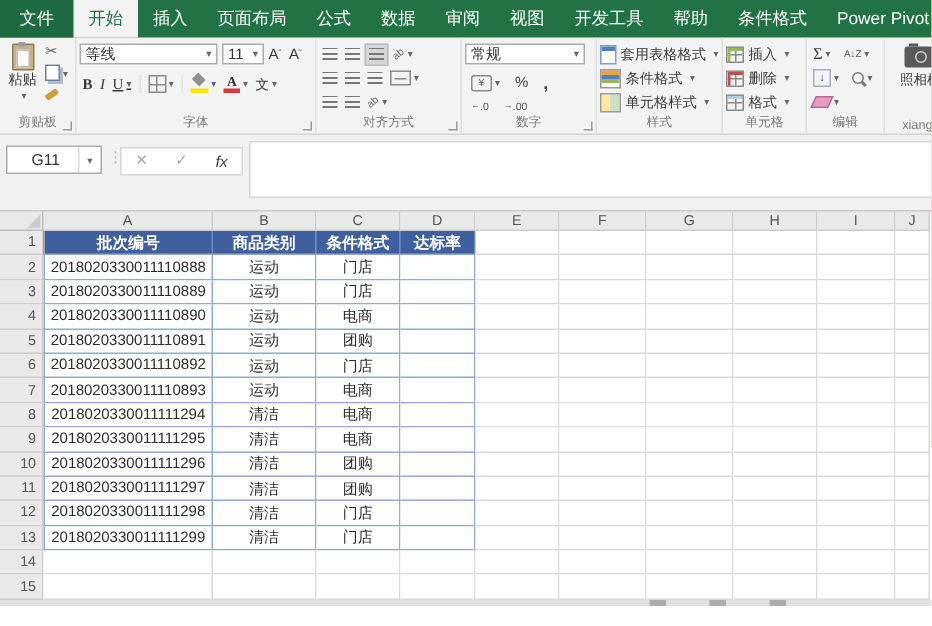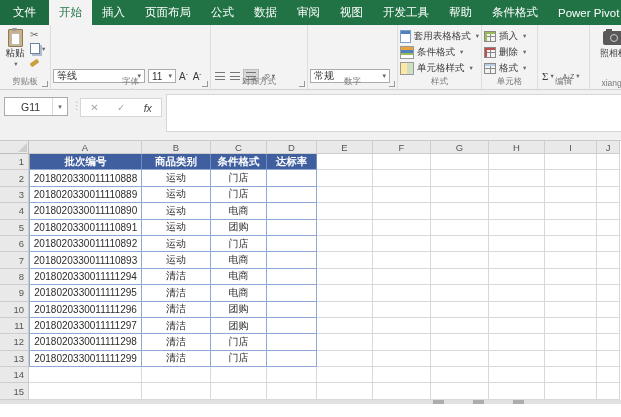--- a/index.html
+++ b/index.html
@@ -12,21 +12,21 @@
   .tab.file{padding:0 13px;background:#1E6B41;}
   .tab.active{background:#F3F3F3;color:#217346;}
 
   
   .ribbon{height:64px;background:#F3F3F3;border-bottom:1px solid #D2D2D2;display:flex;overflow:hidden;}
   .rgroup{position:relative;border-right:1px solid #DEDEDE;box-sizing:border-box;padding:3px 2px 13px 2px;flex:none;}
   .rlabel{position:absolute;bottom:1px;left:0;right:0;text-align:center;font-size:8.5px;color:#7A7A7A;}
   .launcher{position:absolute;right:2px;bottom:2px;width:5px;height:5px;border-right:1px solid #999;border-bottom:1px solid #999;}
   .rcontent{display:flex;height:100%;box-sizing:border-box;}
   .rc-col{display:flex;flex-direction:column;justify-content:flex-start;}
-  .rrow{display:flex;align-items:center;height:16px;gap:1px;margin-top:40px;}
+  .rrow{display:flex;align-items:center;height:16px;gap:1px;}
   .rbtn{display:inline-flex;align-items:center;justify-content:center;font-size:10px;color:#3B3B3B;padding:0 2px;height:15px;box-sizing:border-box;}
   .rbtn.sel{background:#D6D6D6;border:1px solid #BDBDBD;}
   .dd::after{content:"▾";font-size:6.5px;color:#666;margin-left:2px;}
   .combo{background:#fff;border:1px solid #ABABAB;height:14px;box-sizing:border-box;font-size:10px;color:#333;display:flex;align-items:center;justify-content:space-between;padding:0 3px;}
   .combo::after{content:"▾";font-size:7px;color:#666;}
 
   
   .g-clip{width:51px;}
   .paste-btn{display:flex;flex-direction:column;align-items:center;width:26px;font-size:9.5px;color:#3b3b3b;}
   .i-paste{width:13px;height:16px;background:#C9B188;border:1px solid #8E7B57;border-radius:1px;position:relative;margin-top:1px;}

